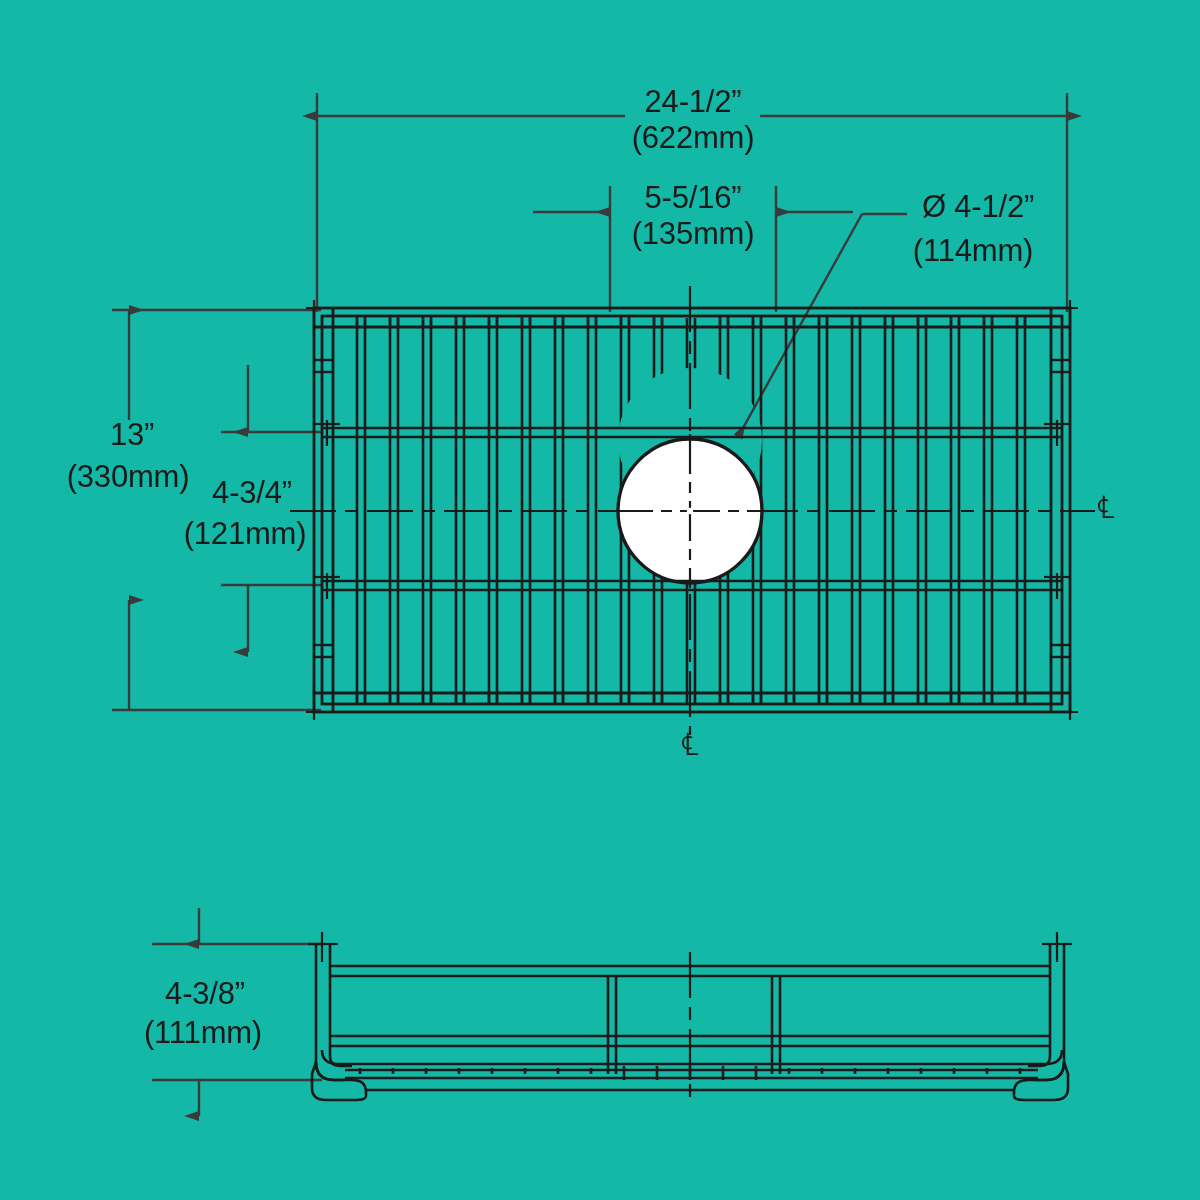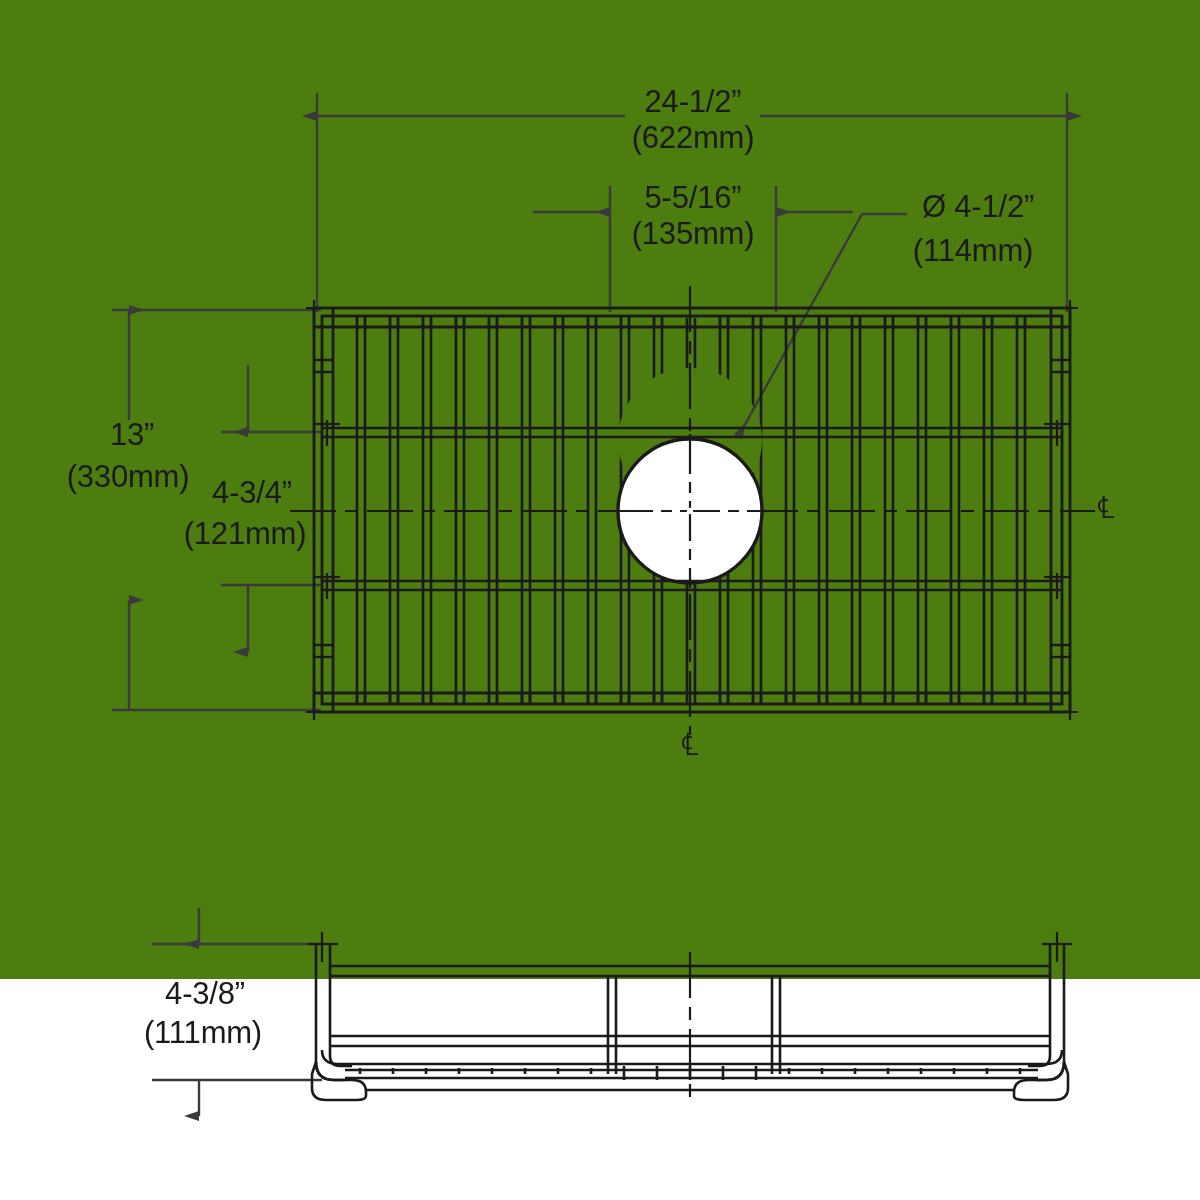--- a/index.html
+++ b/index.html
@@ -1,18 +1,18 @@
 <!DOCTYPE html>
 <html><head>
 <meta charset="utf-8">
 <style>
   html,body{margin:0;padding:0;background:#ffffff;}
   body{width:1200px;height:1200px;overflow:hidden;
        font-family:"Liberation Sans",sans-serif;color:#1a1a1a;}
-  #sheet{position:relative;width:1200px;height:979px;background:#4d7c0f;text-align:right;}
+  #sheet{position:relative;width:1200px;height:1200px;background:#14b8a6;text-align:right;}
   svg{display:block;}
   .dimtext{font-family:"Liberation Sans",sans-serif;font-size:31px;fill:#1a1a1a;
            text-anchor:middle;dominant-baseline:middle;letter-spacing:-0.2px;}
   .cltext{font-family:"Liberation Serif",serif;font-size:31px;fill:#1a1a1a;
           text-anchor:middle;dominant-baseline:middle;}
 </style>
 </head>
 <body>
 
 <div id="sheet">

